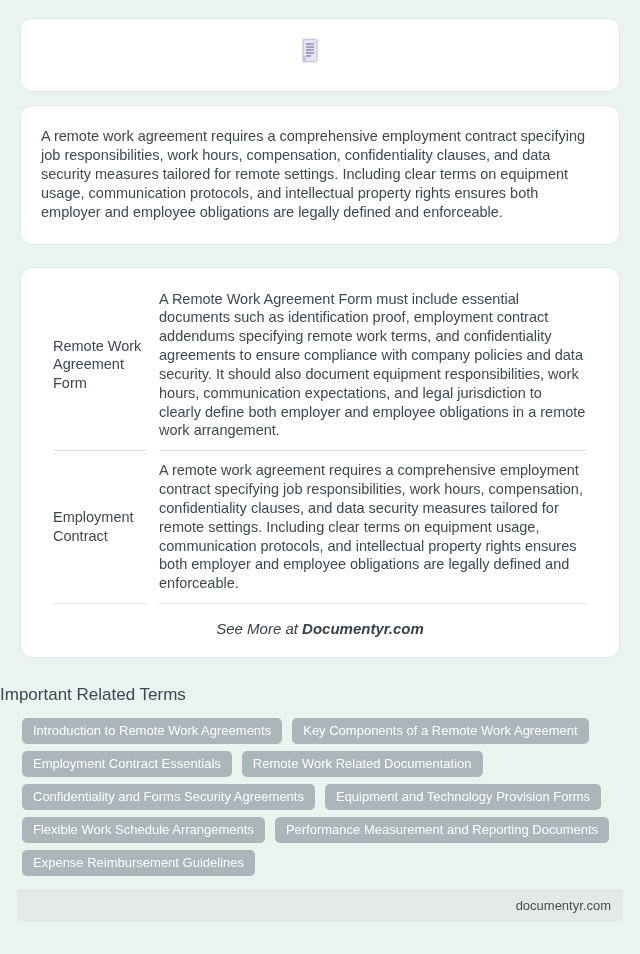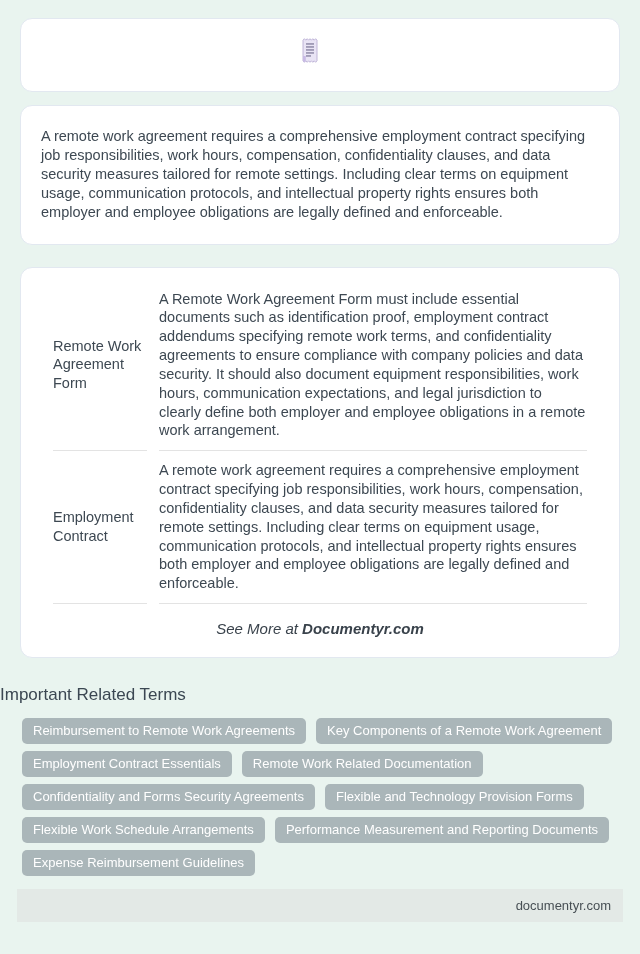--- a/index.html
+++ b/index.html
@@ -142,26 +142,26 @@
         <td class="desc-cell">A remote work agreement requires a comprehensive employment contract specifying job responsibilities, work hours, compensation, confidentiality clauses, and data security measures tailored for remote settings. Including clear terms on equipment usage, communication protocols, and intellectual property rights ensures both employer and employee obligations are legally defined and enforceable.</td>
       </tr>
     </tbody>
   </table>
   <p class="see-more"><span>See More at </span><strong>Documentyr.com</strong></p>
 </section>
 
 <h2 class="related-heading">Important Related Terms</h2>
 
 <div class="tags">
-  <span class="tag">Reimbursement to Remote Work Agreements</span>
+  <span class="tag">Introduction to Remote Work Agreements</span>
   <span class="tag">Key Components of a Remote Work Agreement</span>
   <span class="tag">Employment Contract Essentials</span>
   <span class="tag">Remote Work Related Documentation</span>
   <span class="tag">Confidentiality and Forms Security Agreements</span>
-  <span class="tag">Flexible and Technology Provision Forms</span>
+  <span class="tag">Equipment and Technology Provision Forms</span>
   <span class="tag">Flexible Work Schedule Arrangements</span>
   <span class="tag">Performance Measurement and Reporting Documents</span>
   <span class="tag">Expense Reimbursement Guidelines</span>
 </div>
 
 <footer class="footer-bar">
   <span>documentyr.com</span>
 </footer>
 
 </body></html>

